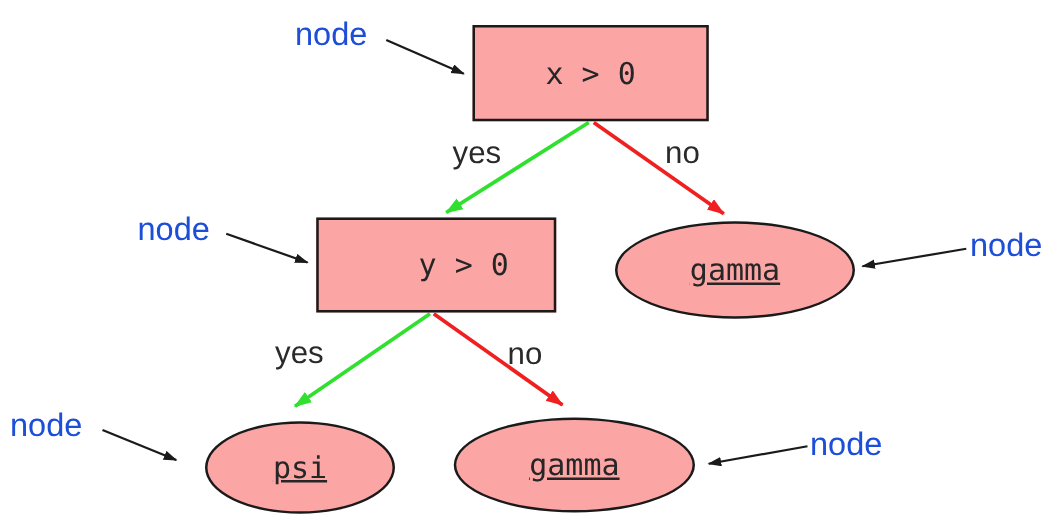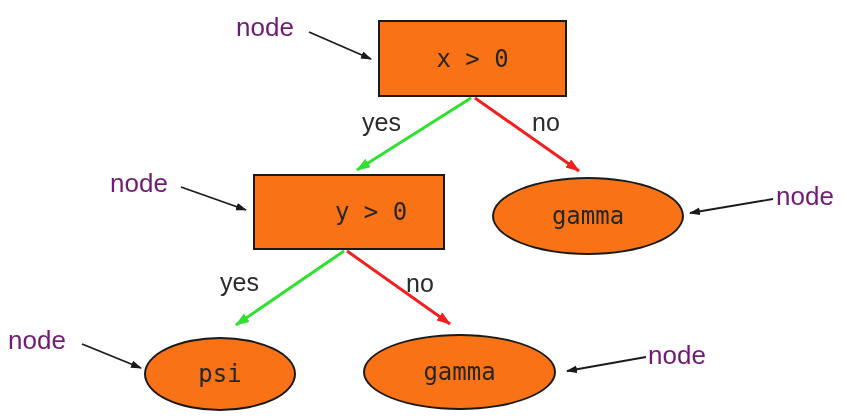--- a/index.html
+++ b/index.html
@@ -13,42 +13,42 @@
   }
   #edge-layer {
     position: absolute;
     left: 0; top: 0;
     width: 846px; height: 417px;
   }
   .node-shape {
     position: absolute;
     box-sizing: border-box;
     border: 2px solid #1a1a1a;
-    background: #f97316;
+    background: #fca5a5;
     display: flex;
     align-items: center;
     justify-content: center;
     font-family: "DejaVu Sans Mono", monospace;
     font-size: 24px;
     color: #262626;
     white-space: pre;
   }
   .rect-node { border-radius: 0; }
-  .ellipse-node { border-radius: 50%; }
+  .ellipse-node { border-radius: 50%; text-decoration: underline; }
   .rect-x   { left: 378px; top: 20px;  width: 189px; height: 77px; }
   .rect-y   { left: 253px; top: 174px; width: 192px; height: 76px; padding-left: 44px; }
   .ell-gamma{ left: 492px; top: 177px; width: 192px; height: 78px; }
-  .ell-psi  { left: 144px; top: 337px; width: 152px; height: 74px; }
+  .ell-psi  { left: 164px; top: 337px; width: 152px; height: 74px; }
   .ell-beta { left: 363px; top: 334px; width: 193px; height: 76px; }
 
   .annot-label {
     position: absolute;
     font-size: 26px;
     line-height: 1;
-    color: #701a75;
+    color: #1d4ed8;
   }
   .annot-1 { left: 236px; top: 14px; }
   .annot-2 { left: 110px; top: 170px; }
   .annot-3 { left: 776px; top: 183px; }
   .annot-4 { left: 8px;   top: 327px; }
   .annot-5 { left: 648px; top: 342px; }
 
   .edge-label {
     position: absolute;
     font-size: 25px;

